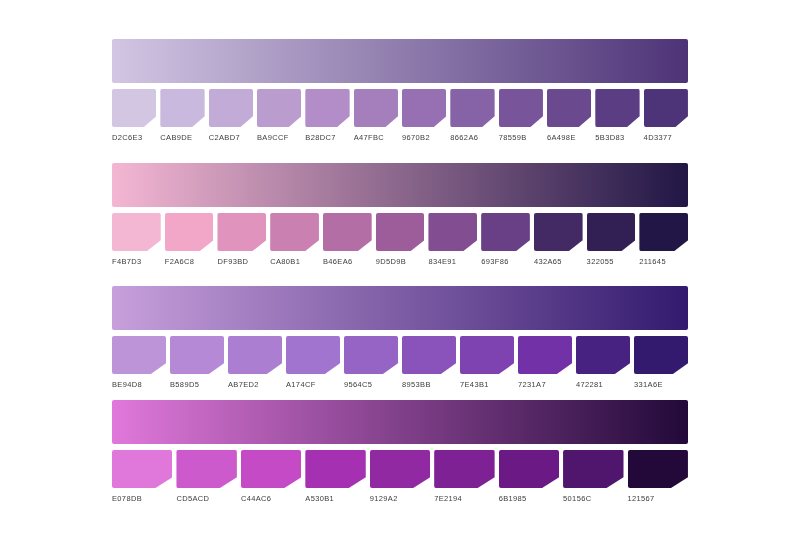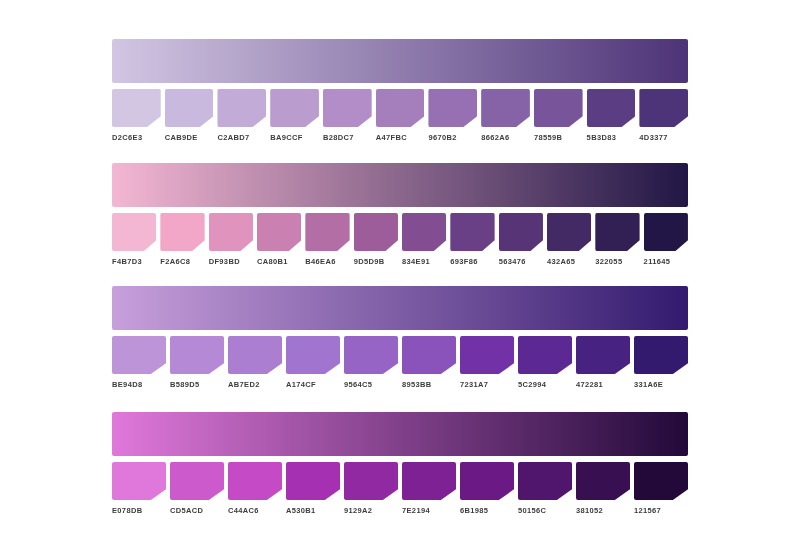--- a/index.html
+++ b/index.html
@@ -32,42 +32,41 @@
   }
   .swatch-strip {
     display: flex;
     width: 576px;
     margin-top: 6px;
     gap: 4px;
   }
   .swatch-cell {
     width: 44px;
     flex: 1 1 0;
-    font-weight: bold;
   }
   .swatch-chip {
     width: 100%;
     height: 38px;
     border-radius: 2px;
     -webkit-clip-path: polygon(0 0, 100% 0, 100% 72%, 72% 100%, 0 100%);
     clip-path: polygon(0 0, 100% 0, 100% 72%, 72% 100%, 0 100%);
   }
   .swatch-label {
     margin-top: 6px;
     font-size: 7.5px;
     letter-spacing: 0.35px;
     color: #3c3c3c;
     font-family: "Liberation Sans", sans-serif;
     white-space: nowrap;
   }
   
   #row-0 { top: 39px; }
   #row-1 { top: 163px; }
   #row-2 { top: 286px; }
-  #row-3 { top: 412px; }
+  #row-3 { top: 400px; }
 </style>
 </head>
 <body>
 
 <div id="palette-page">
 
 <div class="palette-row" id="row-0">
       <div class="gradient-bar" style="background: linear-gradient(to right, rgb(210, 198, 227) 0%, rgb(77, 51, 119) 100%);"></div>
       <div class="swatch-strip">
         <div class="swatch-cell">
@@ -100,20 +99,24 @@
         </div>
         <div class="swatch-cell">
           <div class="swatch-chip" style="background: rgb(134, 98, 166);"></div>
           <div class="swatch-label">8662A6</div>
         </div>
         <div class="swatch-cell">
           <div class="swatch-chip" style="background: rgb(120, 85, 155);"></div>
           <div class="swatch-label">78559B</div>
         </div>
         <div class="swatch-cell">
+          <div class="swatch-chip" style="background: rgb(106, 73, 142);"></div>
+          <div class="swatch-label">6A498E</div>
+        </div>
+        <div class="swatch-cell">
           <div class="swatch-chip" style="background: rgb(91, 61, 131);"></div>
           <div class="swatch-label">5B3D83</div>
         </div>
         <div class="swatch-cell">
           <div class="swatch-chip" style="background: rgb(77, 51, 119);"></div>
           <div class="swatch-label">4D3377</div>
         </div>
       </div>
     </div>
     <div class="palette-row" id="row-1">
@@ -145,24 +148,20 @@
         </div>
         <div class="swatch-cell">
           <div class="swatch-chip" style="background: rgb(131, 78, 145);"></div>
           <div class="swatch-label">834E91</div>
         </div>
         <div class="swatch-cell">
           <div class="swatch-chip" style="background: rgb(105, 63, 134);"></div>
           <div class="swatch-label">693F86</div>
         </div>
         <div class="swatch-cell">
-          <div class="swatch-chip" style="background: rgb(86, 52, 118);"></div>
-          <div class="swatch-label">563476</div>
-        </div>
-        <div class="swatch-cell">
           <div class="swatch-chip" style="background: rgb(67, 42, 101);"></div>
           <div class="swatch-label">432A65</div>
         </div>
         <div class="swatch-cell">
           <div class="swatch-chip" style="background: rgb(50, 32, 85);"></div>
           <div class="swatch-label">322055</div>
         </div>
         <div class="swatch-cell">
           <div class="swatch-chip" style="background: rgb(33, 22, 69);"></div>
           <div class="swatch-label">211645</div>
@@ -190,28 +189,28 @@
         </div>
         <div class="swatch-cell">
           <div class="swatch-chip" style="background: rgb(149, 100, 197);"></div>
           <div class="swatch-label">9564C5</div>
         </div>
         <div class="swatch-cell">
           <div class="swatch-chip" style="background: rgb(137, 83, 187);"></div>
           <div class="swatch-label">8953BB</div>
         </div>
         <div class="swatch-cell">
+          <div class="swatch-chip" style="background: rgb(126, 67, 177);"></div>
+          <div class="swatch-label">7E43B1</div>
+        </div>
+        <div class="swatch-cell">
           <div class="swatch-chip" style="background: rgb(114, 49, 167);"></div>
           <div class="swatch-label">7231A7</div>
         </div>
         <div class="swatch-cell">
-          <div class="swatch-chip" style="background: rgb(92, 41, 148);"></div>
-          <div class="swatch-label">5C2994</div>
-        </div>
-        <div class="swatch-cell">
           <div class="swatch-chip" style="background: rgb(71, 34, 129);"></div>
           <div class="swatch-label">472281</div>
         </div>
         <div class="swatch-cell">
           <div class="swatch-chip" style="background: rgb(51, 26, 110);"></div>
           <div class="swatch-label">331A6E</div>
         </div>
       </div>
     </div>
     <div class="palette-row" id="row-3">
@@ -241,24 +240,20 @@
           <div class="swatch-chip" style="background: rgb(126, 33, 148);"></div>
           <div class="swatch-label">7E2194</div>
         </div>
         <div class="swatch-cell">
           <div class="swatch-chip" style="background: rgb(107, 25, 133);"></div>
           <div class="swatch-label">6B1985</div>
         </div>
         <div class="swatch-cell">
           <div class="swatch-chip" style="background: rgb(80, 21, 108);"></div>
           <div class="swatch-label">50156C</div>
-        </div>
-        <div class="swatch-cell">
-          <div class="swatch-chip" style="background: rgb(56, 16, 82);"></div>
-          <div class="swatch-label">381052</div>
         </div>
         <div class="swatch-cell">
           <div class="swatch-chip" style="background: rgb(34, 9, 57);"></div>
           <div class="swatch-label">121567</div>
         </div>
       </div>
     </div>
   </div>
 
 </body></html>

